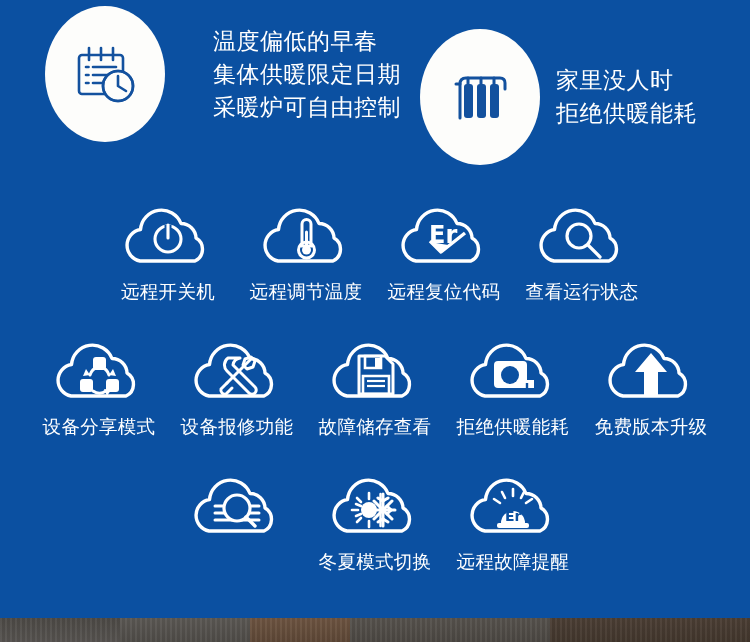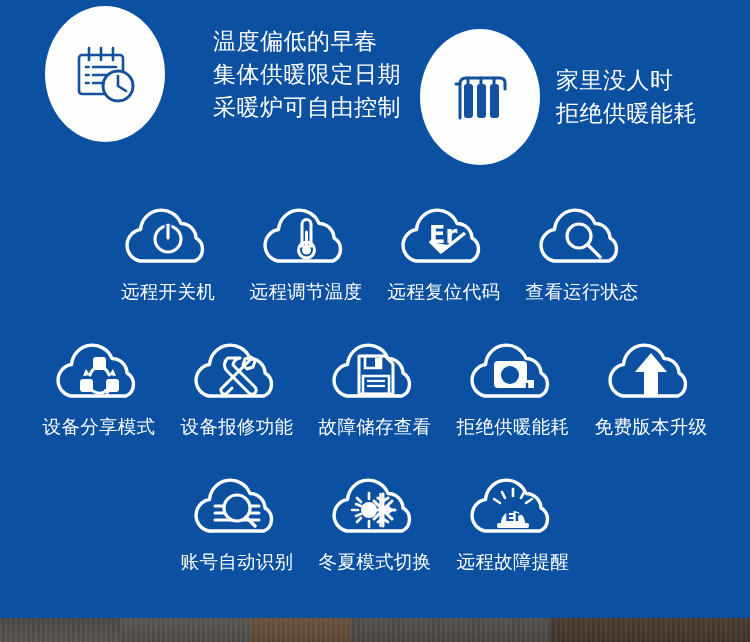--- a/index.html
+++ b/index.html
@@ -239,21 +239,20 @@
             <path d="M22 63 a16 16 0 0 1 0.5 -31.5 a21 21 0 0 1 40.5 -6 a15 15 0 0 1 15 14.5 a13 13 0 0 1 -1 23 z" fill="none" stroke="#fff" stroke-width="3.4" stroke-linejoin="round"></path>
             <g stroke="#fff" stroke-width="3" stroke-linecap="round">
               <line x1="28" y1="38" x2="72" y2="38"></line>
               <line x1="28" y1="45" x2="72" y2="45"></line>
               <line x1="28" y1="52" x2="72" y2="52"></line>
             </g>
             <circle cx="50" cy="40" r="13" fill="#0b50a1" stroke="#fff" stroke-width="3.2"></circle>
             <line x1="59" y1="49" x2="68" y2="58" stroke="#fff" stroke-width="3.4" stroke-linecap="round"></line>
           </svg>
         </div>
-        <div class="cap">账号自动识别</div>
       </div>
 
       <div class="cell">
         <div class="art">
           <svg width="100" height="80" viewBox="0 0 100 80">
             <path d="M22 63 a16 16 0 0 1 0.5 -31.5 a21 21 0 0 1 40.5 -6 a15 15 0 0 1 15 14.5 a13 13 0 0 1 -1 23 z" fill="none" stroke="#fff" stroke-width="3.4" stroke-linejoin="round"></path>
             <circle cx="44" cy="42" r="8" fill="#fff"></circle>
             <g stroke="#fff" stroke-width="2.6" stroke-linecap="round">
               <line x1="44" y1="25" x2="44" y2="31"></line>
               <line x1="44" y1="53" x2="44" y2="59"></line>

